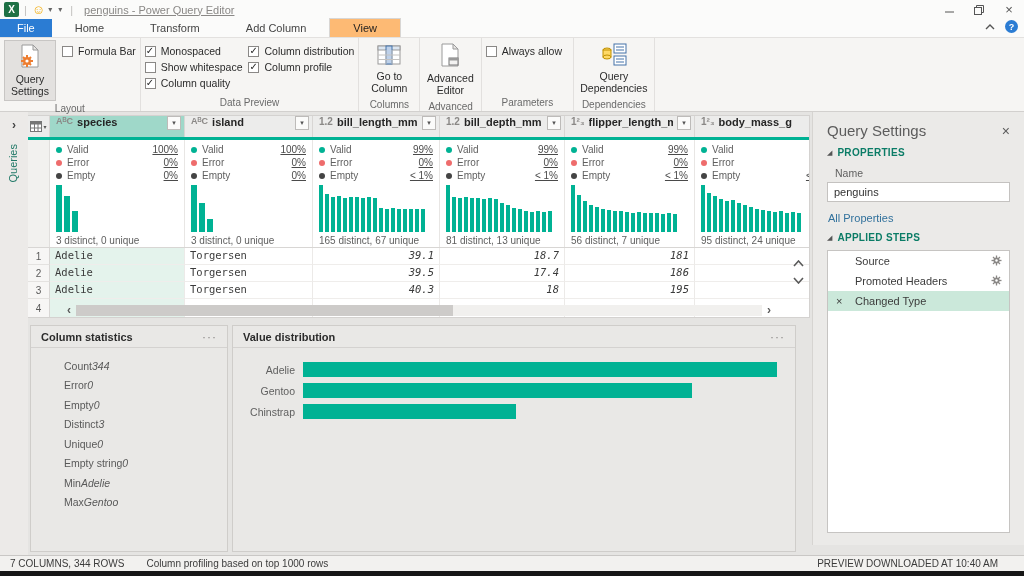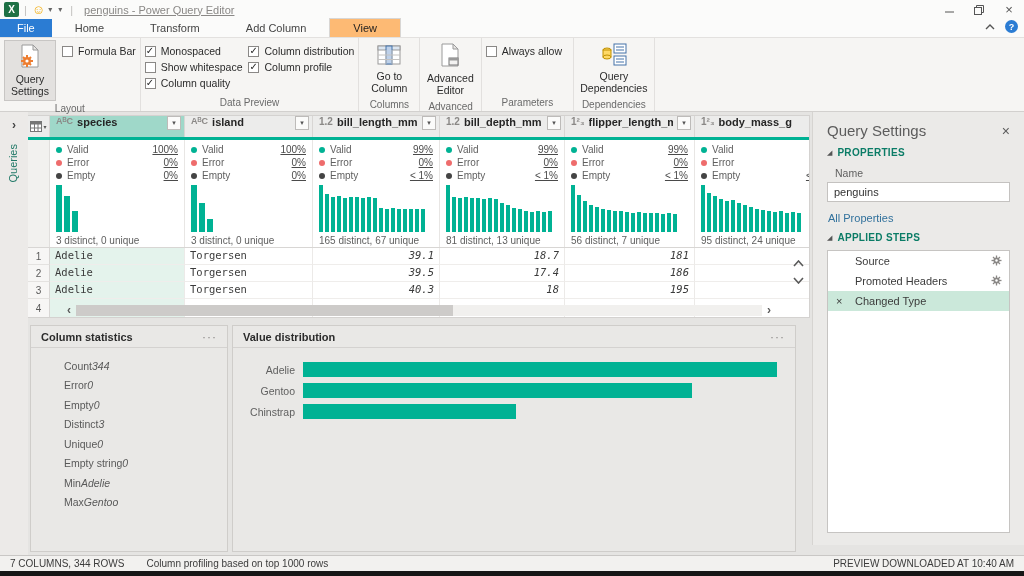--- a/index.html
+++ b/index.html
@@ -108,21 +108,21 @@
   .all-props { color:#31719c; font-size:11px; margin:10px 0 0 1px; }
   .steps-box { margin-top:7px; background:#fff; border:1px solid #c6c4c2; flex:1; overflow:hidden; }
   .step { position:relative; height:20px; line-height:20px; padding-left:27px; color:#3b3b3b; font-size:11px; white-space:nowrap; }
   .step.sel { background:#cbe8da; }
   .step .del { position:absolute; left:8px; top:0; color:#3b3b3b; font-size:11px; }
   .step .gear { position:absolute; right:7px; top:4px; }
 
   
   .statusbar { position:absolute; left:0; top:555px; width:1024px; height:16px; background:#f2f1ef; border-top:1px solid #c9c7c5; display:flex; align-items:center; font-size:10px; color:#3b3b3b; }
   .sb-left { padding-left:10px; display:flex; gap:22px; }
-  .sb-right { margin-left:auto; padding-right:10px; color:#3b3b3b; }
+  .sb-right { margin-left:auto; padding-right:26px; color:#3b3b3b; }
   .bottom-strip { position:absolute; left:0; top:571px; width:1024px; height:5px; background:#161616; }
 
   svg { display:block; }
 </style>
 </head>
 <body>
 
 <div class="titlebar">
   <div class="excel-logo">X</div>
   <span class="tb-sep">|</span>

